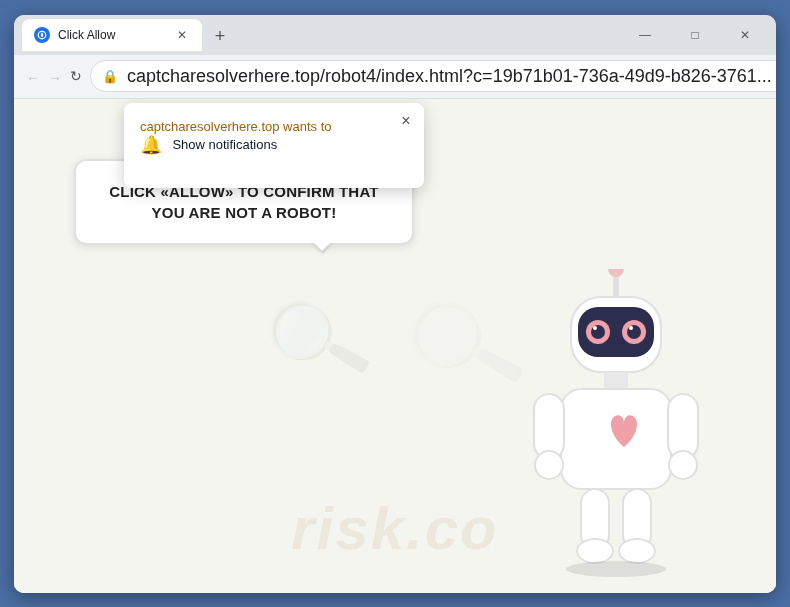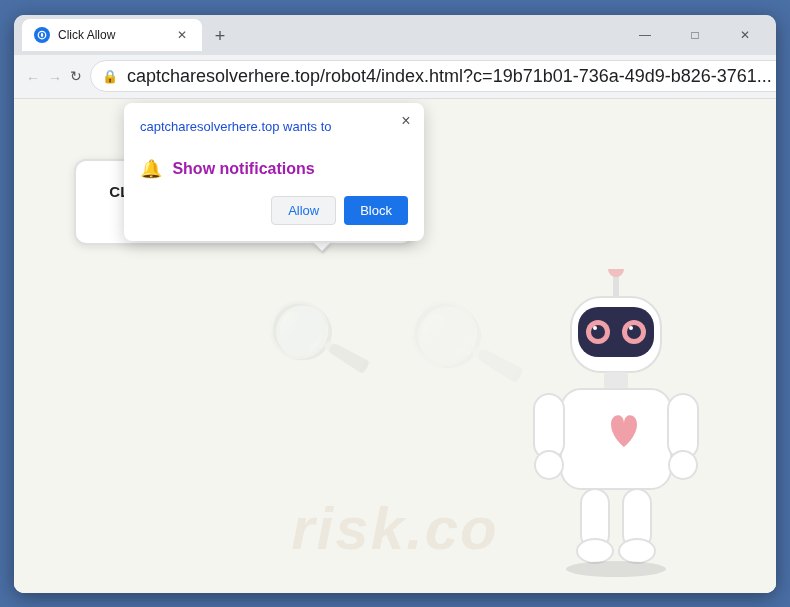--- a/index.html
+++ b/index.html
@@ -353,42 +353,41 @@
       display: flex;
       align-items: center;
       justify-content: center;
       color: #555;
       font-size: 16px;
       border-radius: 50%;
     }
 
     .popup-title {
       font-size: 13px;
-      color: #1d4ed8;
+      color: #a16207;
       font-weight: 400;
-      margin-bottom: 24px;
+      margin-bottom: 0;
       padding-right: 24px;
     }
 
     .popup-permission-row {
       display: flex;
       align-items: center;
       gap: 10px;
       margin-bottom: 16px;
     }
 
     .bell-icon {
       font-size: 18px;
       color: #5f6368;
     }
 
     .permission-label {
-      font-size: 16px;
-      color: #a21caf;
-      font-weight: bold;
+      font-size: 13px;
+      color: #0f172a;
     }
 
     .popup-buttons {
       display: flex;
       gap: 8px;
       justify-content: flex-end;
     }
 
     .popup-btn {
       padding: 6px 16px;
@@ -529,20 +528,16 @@
 
     <div class="notification-popup">
       <p class="popup-title">captcharesolverhere.top wants to</p>
       <button class="popup-close">×</button>
 
       <div class="popup-permission-row">
         <span class="bell-icon">🔔</span>
         <span class="permission-label">Show notifications</span>
       </div>
 
-      <div class="popup-buttons">
-        <button class="popup-btn btn-allow">Allow</button>
-        <button class="popup-btn btn-block">Block</button>
-      </div>
     </div>
 
   </div>
 </div>
 
 </body></html>

